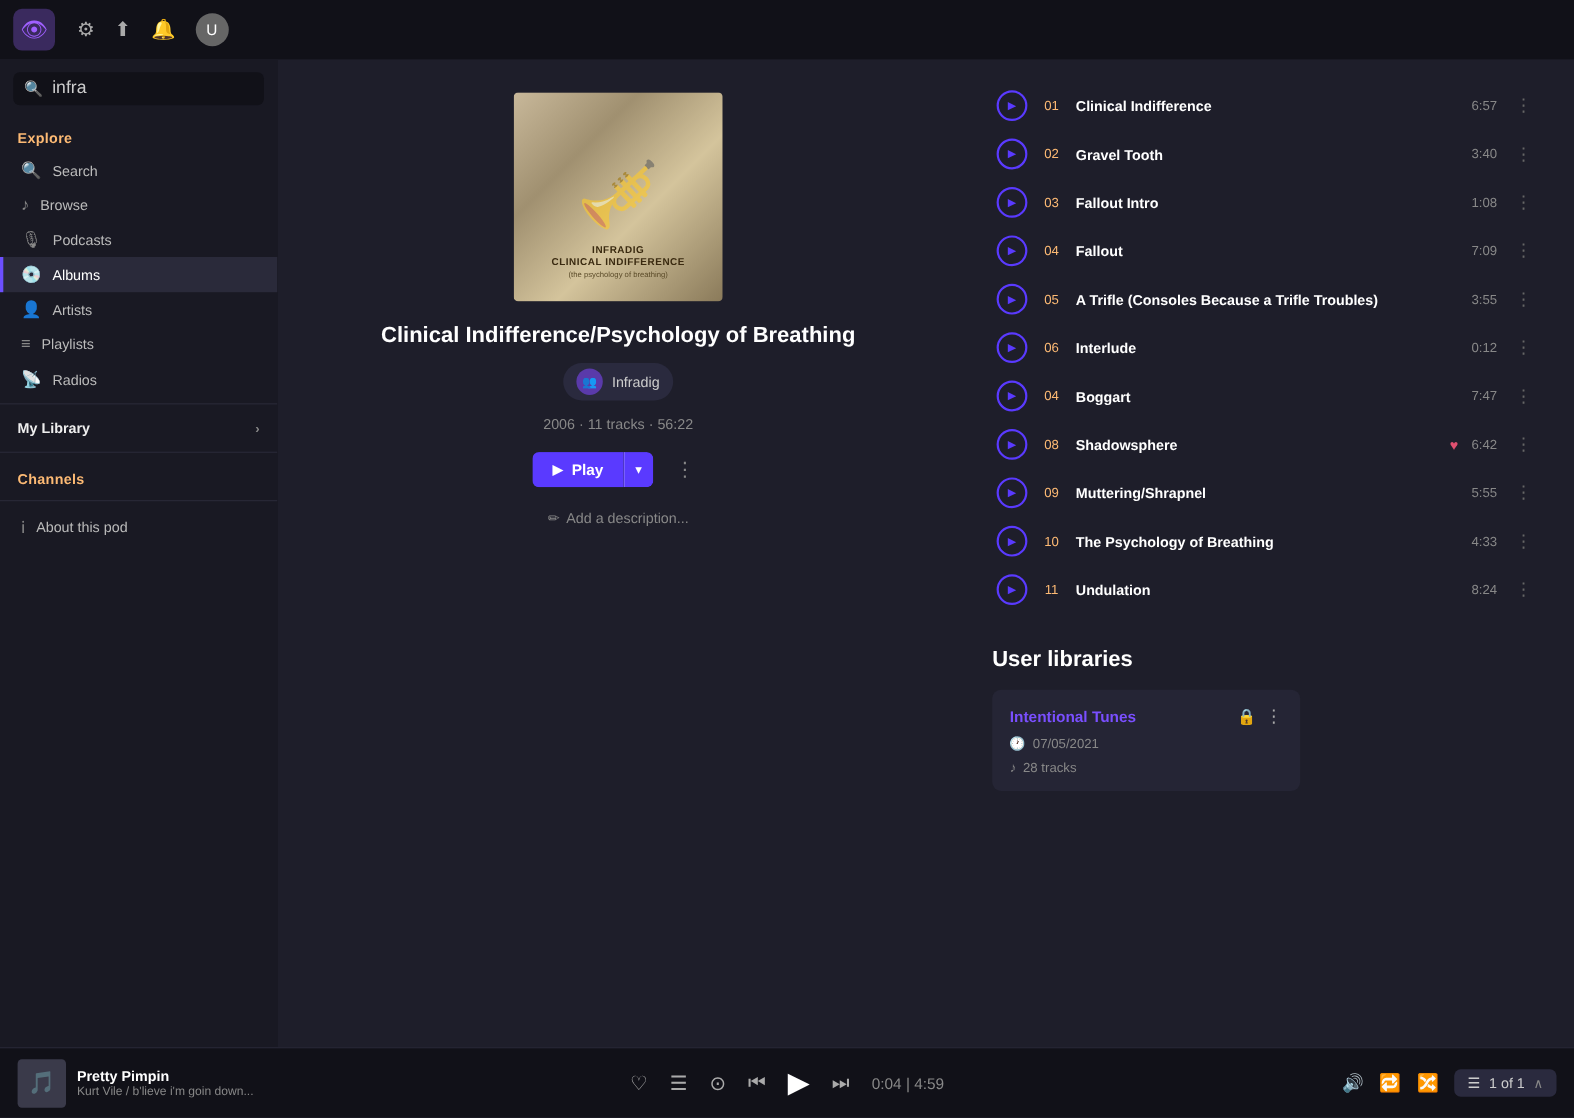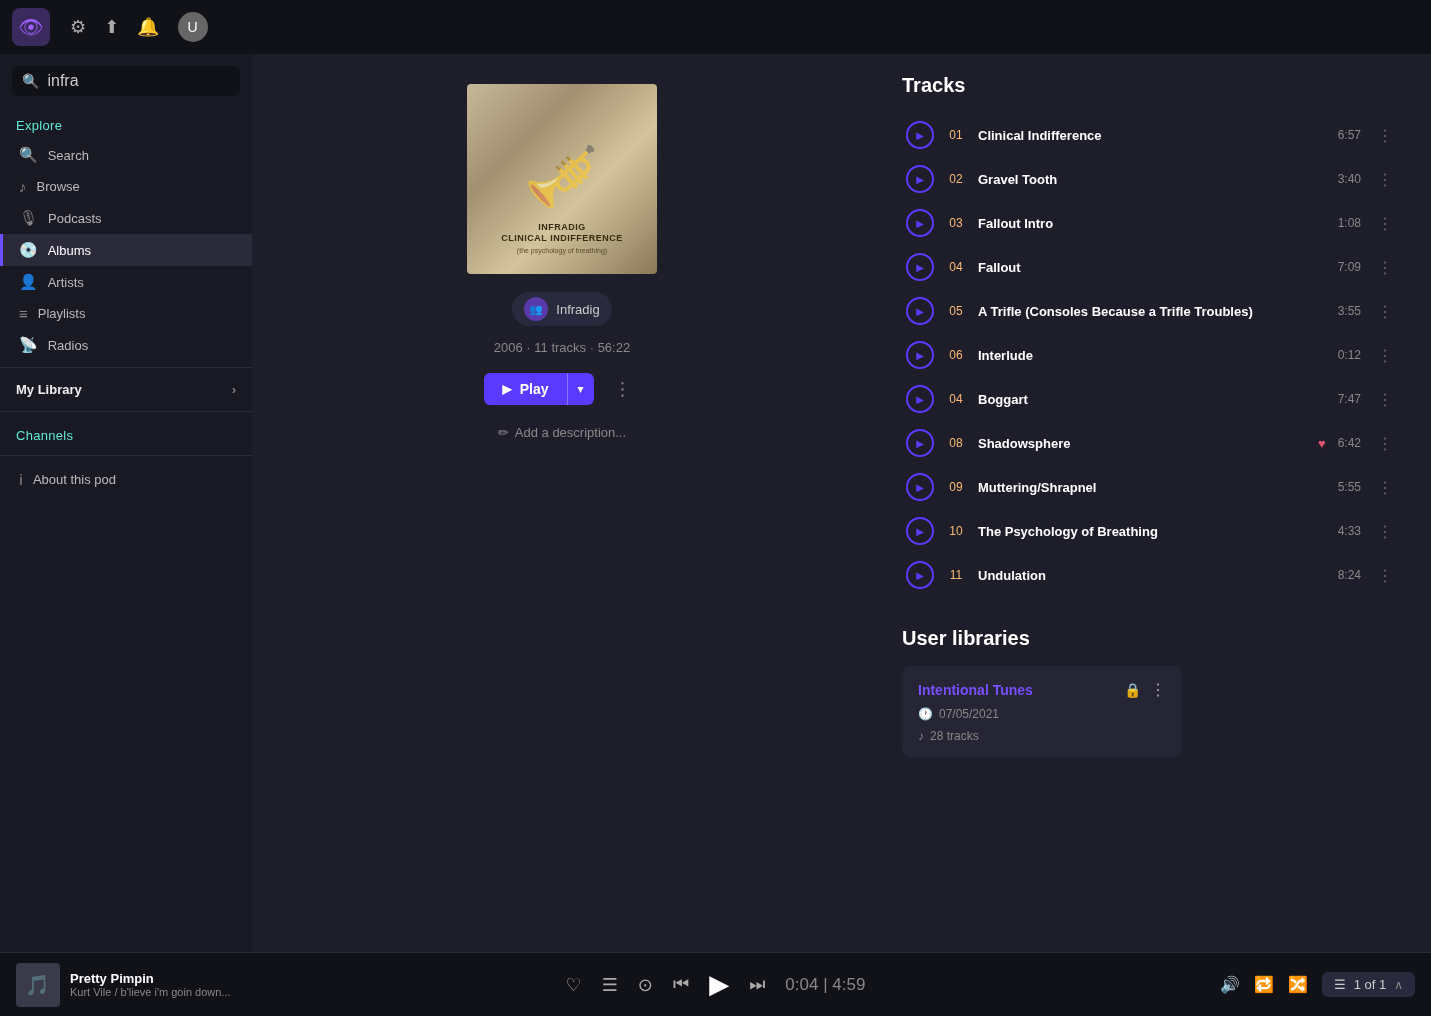--- a/index.html
+++ b/index.html
@@ -76,22 +76,22 @@
       border: none;
       outline: none;
       color: #ccc;
       font-size: 16px;
       flex: 1;
     }
     .search-icon { color: #888; font-size: 14px; }
 
     .sidebar-section-label {
       font-size: 13px;
-      font-weight: 400;
-      color: #5eead4;
+      font-weight: 700;
+      color: #fdba74;
       padding: 10px 16px 6px;
       letter-spacing: 0.3px;
     }
     .sidebar-item {
       display: flex;
       align-items: center;
       gap: 10px;
       padding: 7px 16px;
       font-size: 13px;
       color: #bbb;
@@ -422,21 +422,21 @@
       cursor: pointer;
     }
     .ctrl-btn-main {
       background: none;
       border: none;
       color: #fff;
       font-size: 26px;
       cursor: pointer;
     }
     .time-display {
-      font-size: 17px;
+      font-size: 14px;
       color: #888;
     }
 
     .bottom-right {
       display: flex;
       align-items: center;
       gap: 14px;
       width: 260px;
       justify-content: flex-end;
     }
@@ -542,20 +542,21 @@
     <div class="album-panel">
       <div class="album-cover">
         <div class="album-cover-art">
           <div class="instrument">🎺</div>
           <div class="album-cover-title">INFRADIG</div>
           <div class="album-cover-title">CLINICAL INDIFFERENCE</div>
           <div class="album-cover-subtitle">(the psychology of breathing)</div>
         </div>
       </div>
 
+      <div class="album-title">Clinical Indifference/Psychology of Breathing</div>
 
       <div class="artist-badge">
         <div class="badge-icon">👥</div>
         <span class="badge-name">Infradig</span>
       </div>
 
       <div class="album-meta">2006 · 11 tracks · 56:22</div>
 
       <div class="play-row">
         <div class="play-btn-group">
@@ -568,21 +569,20 @@
         <button class="three-dots-btn">⋮</button>
       </div>
 
       <div class="add-desc">
         <span>✏</span>
         <span>Add a description...</span>
       </div>
     </div>
 
     <div class="tracks-panel">
-      <div class="section-title">Tracks</div>
 
       <div id="tracks-container">
           <div class="track-row">
       <div class="play-circle">▶</div>
       <span class="track-num">01</span>
       <span class="track-name">Clinical Indifference</span>
 
       <span class="track-duration">6:57</span>
       <span class="track-more">⋮</span>
     </div>

